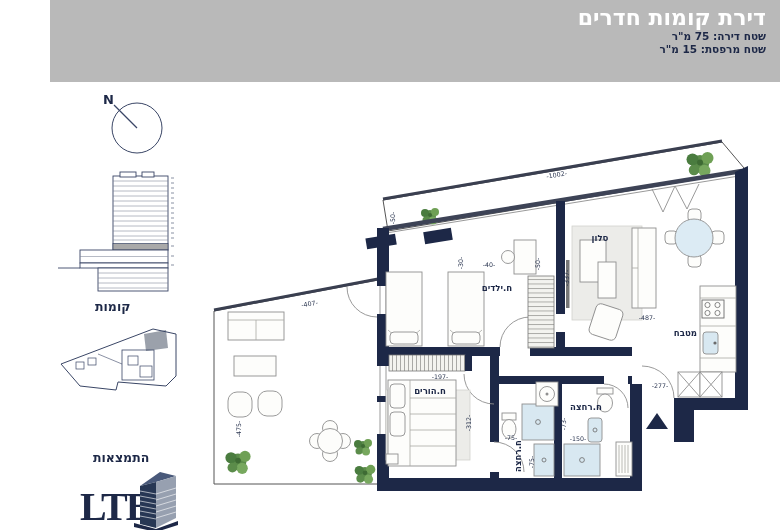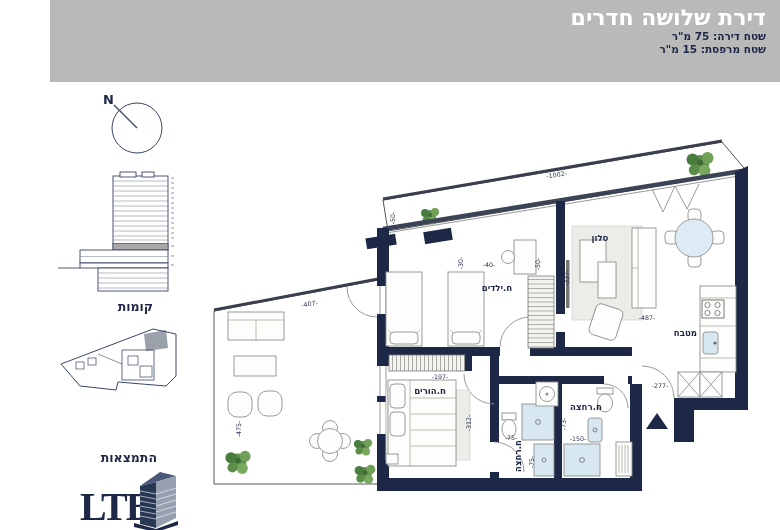--- a/index.html
+++ b/index.html
@@ -11,21 +11,21 @@
        font-family:"DejaVu Sans","Liberation Sans",sans-serif;}
   .abs{position:absolute;}
   
   #header{left:50px;top:0;width:730px;height:82px;background:var(--header-bg);}
   #header .txt{position:absolute;right:14px;top:6px;direction:rtl;text-align:right;}
   #header .title{color:#ffffff;font-size:22px;font-weight:bold;line-height:1.05;}
   #header .model{color:var(--navy);font-size:10.5px;font-weight:bold;margin-top:1px;}
   #header .area{color:var(--navy);font-size:10.5px;font-weight:bold;margin-top:1px;line-height:1.15;}
   #header .area:first-of-type{margin-top:6px;}
   
-  .caption{color:var(--navy);font-size:12.5px;font-weight:bold;text-align:right;direction:rtl;}
+  .caption{color:var(--navy);font-size:12.5px;font-weight:bold;text-align:left;direction:rtl;}
   
   svg{position:absolute;overflow:visible;}
   .w{fill:var(--navy);stroke:none;}
   .thinline{stroke:#8f8f8f;stroke-width:0.9;fill:none;}
   .furn{fill:#fdfdfb;stroke:#8f8f8f;stroke-width:0.9;}
   .furnln{stroke:#a8a8a4;stroke-width:0.8;fill:none;}
   .water{fill:var(--water);stroke:#8f8f8f;stroke-width:0.9;}
   .rug{fill:var(--rug);stroke:#d2d2cd;stroke-width:0.8;}
   .deckbg{fill:var(--deck);}
   .deckline{stroke:var(--deck-line);stroke-width:1.1;}
@@ -36,21 +36,21 @@
   .outline{stroke:#555;stroke-width:1;fill:none;}
   .edge{stroke:#3a3f50;stroke-width:3;fill:none;}
   .elev{stroke:#3a4666;stroke-width:0.9;fill:#ffffff;}
   .elevln{stroke:#7b8294;stroke-width:0.55;}
 </style>
 </head>
 <body>
 
 <div id="header" class="abs">
   <div class="txt">
-    <div class="title">דירת שלושה חדרים</div>
+    <div class="title">דירת קומות חדרים</div>
     <div class="area">שטח דירה: 75 מ"ר</div>
     <div class="area">שטח מרפסת: 15 מ"ר</div>
   </div>
 </div>
 
 <svg class="abs" style="left:85px;top:88px;" width="105" height="85" viewBox="0 0 105 85">
   <circle cx="52" cy="40" r="25" fill="none" stroke="#3a4666" stroke-width="1"></circle>
   <line x1="52" y1="40" x2="29" y2="17" stroke="#3a4666" stroke-width="1.2"></line>
   <text x="18" y="16" font-size="13" font-weight="bold" fill="#1d2847">N</text>
 </svg>

